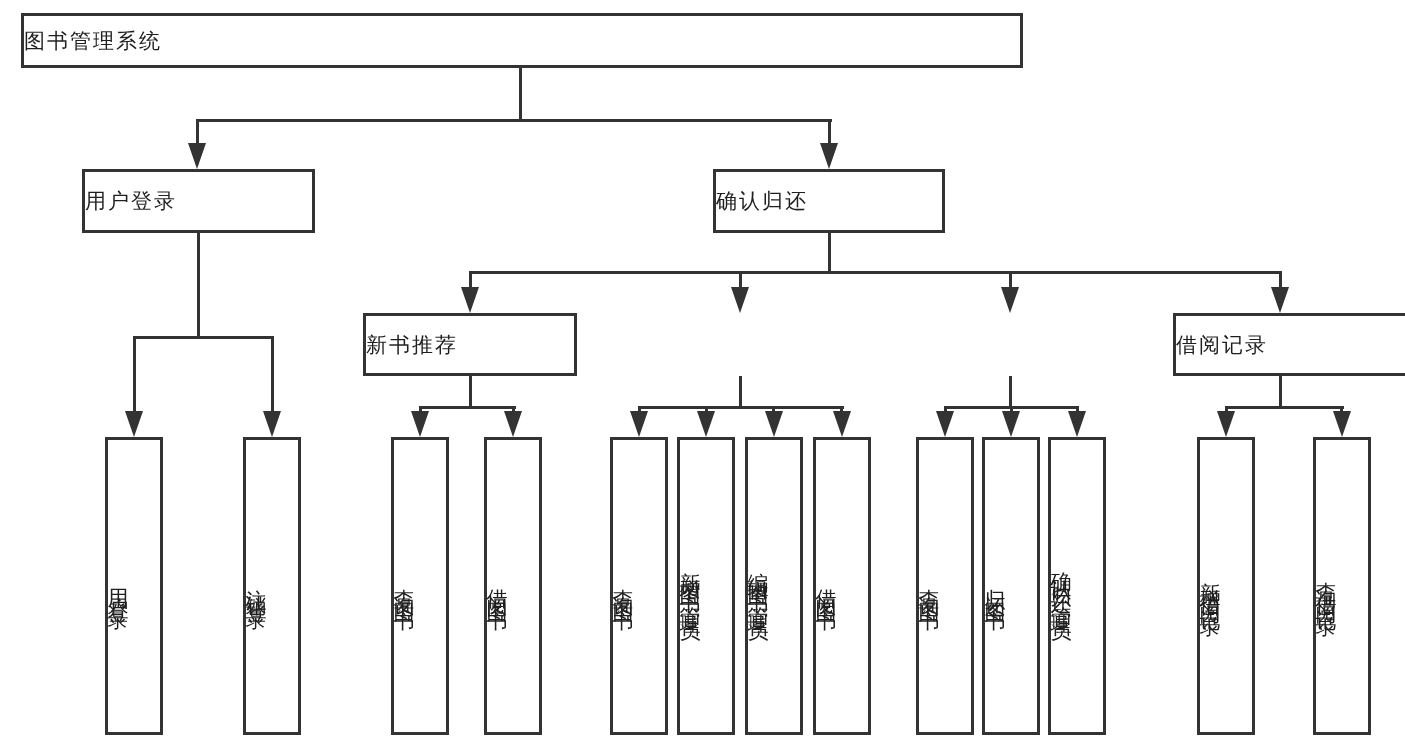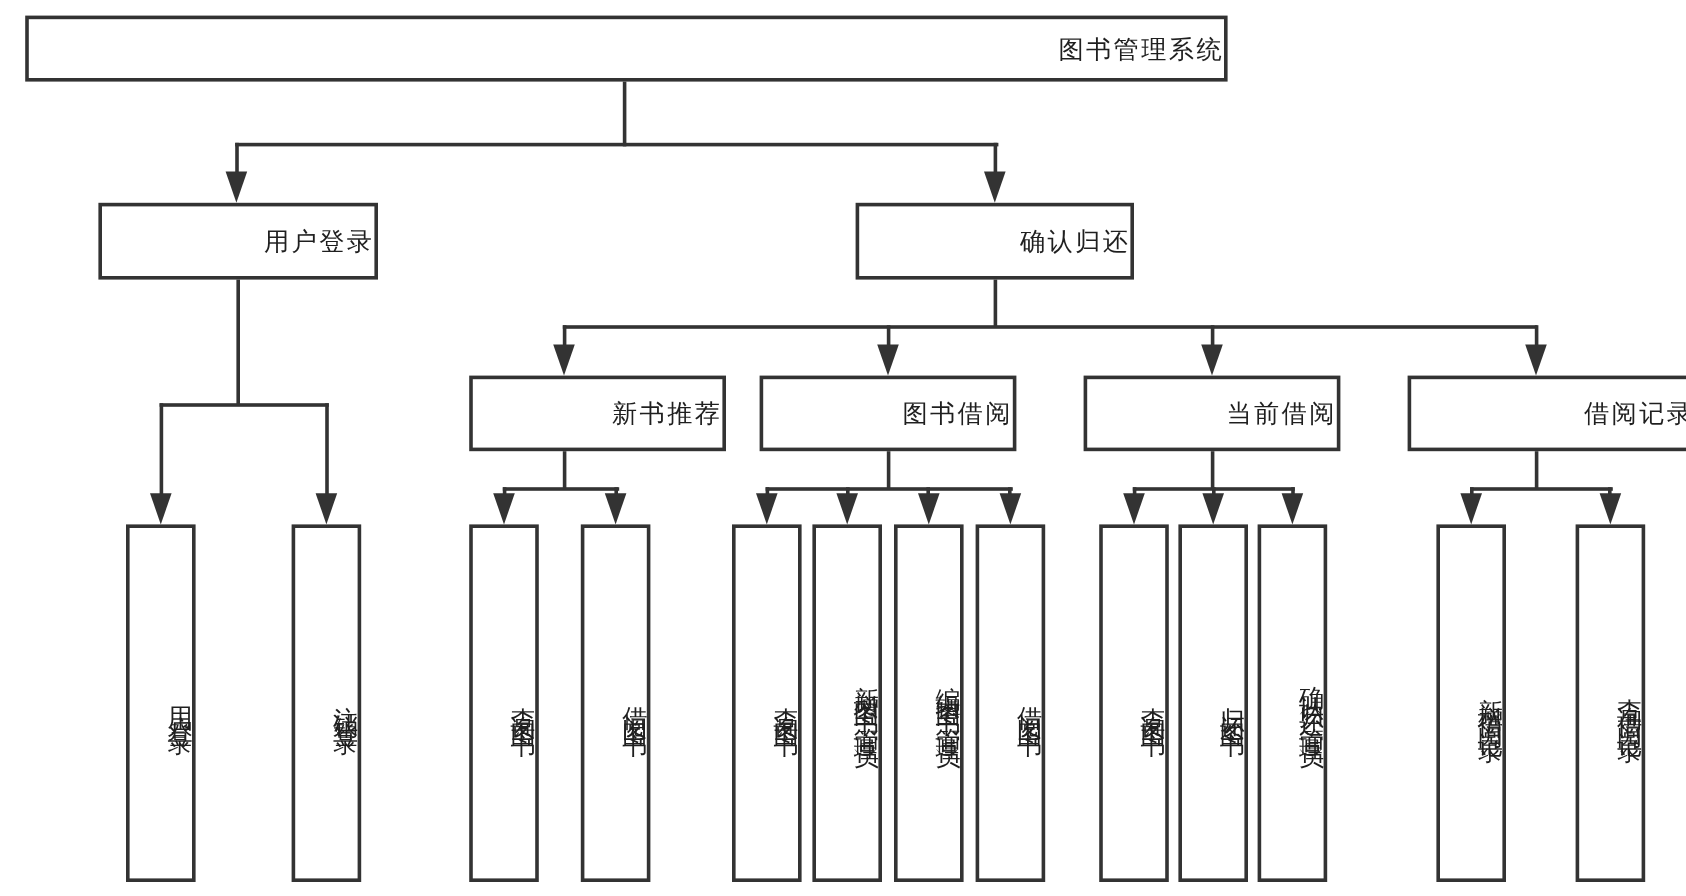--- a/index.html
+++ b/index.html
@@ -15,21 +15,21 @@
     background: #ffffff;
     overflow: hidden;
   }
   .box {
     position: absolute;
     box-sizing: border-box;
     background: #ffffff;
     border: 3px solid #333333;
     display: flex;
     align-items: center;
-    justify-content: flex-end;
+    justify-content: flex-start;
     color: #1f1f1f;
   }
   .hlabel {
     font-size: 21px;
     letter-spacing: 2px;
     white-space: nowrap;
     color: #1f1f1f;
   }
   .vlabel {
     writing-mode: vertical-rl;
@@ -77,28 +77,22 @@
     <span class="hlabel">图书管理系统</span>
   </div>
 
   <div class="box" style="left:82px; top:169px; width:233px; height:64px;">
     <span class="hlabel">用户登录</span>
   </div>
   <div class="box" style="left:713px; top:169px; width:232px; height:64px;">
     <span class="hlabel">确认归还</span>
   </div>
 
-  <div class="box" style="left:363px; top:313px; width:214px; height:63px;margin-left:28px;">
+  <div class="box" style="left:363px; top:313px; width:214px; height:63px;">
     <span class="hlabel">新书推荐</span>
-  </div>
-  <div class="box" style="left:633px; top:313px; width:214px; height:63px;">
-    <span class="hlabel">图书借阅</span>
-  </div>
-  <div class="box" style="left:903px; top:313px; width:214px; height:63px;">
-    <span class="hlabel">当前借阅</span>
   </div>
   <div class="box" style="left:1173px; top:313px; width:242px; height:63px;">
     <span class="hlabel">借阅记录</span>
   </div>
 
   <div class="box" style="left:105px; top:437px; width:58px; height:298px;">
     <span class="vlabel">用户登录</span>
   </div>
   <div class="box" style="left:243px; top:437px; width:58px; height:298px;">
     <span class="vlabel">注销登录</span>

